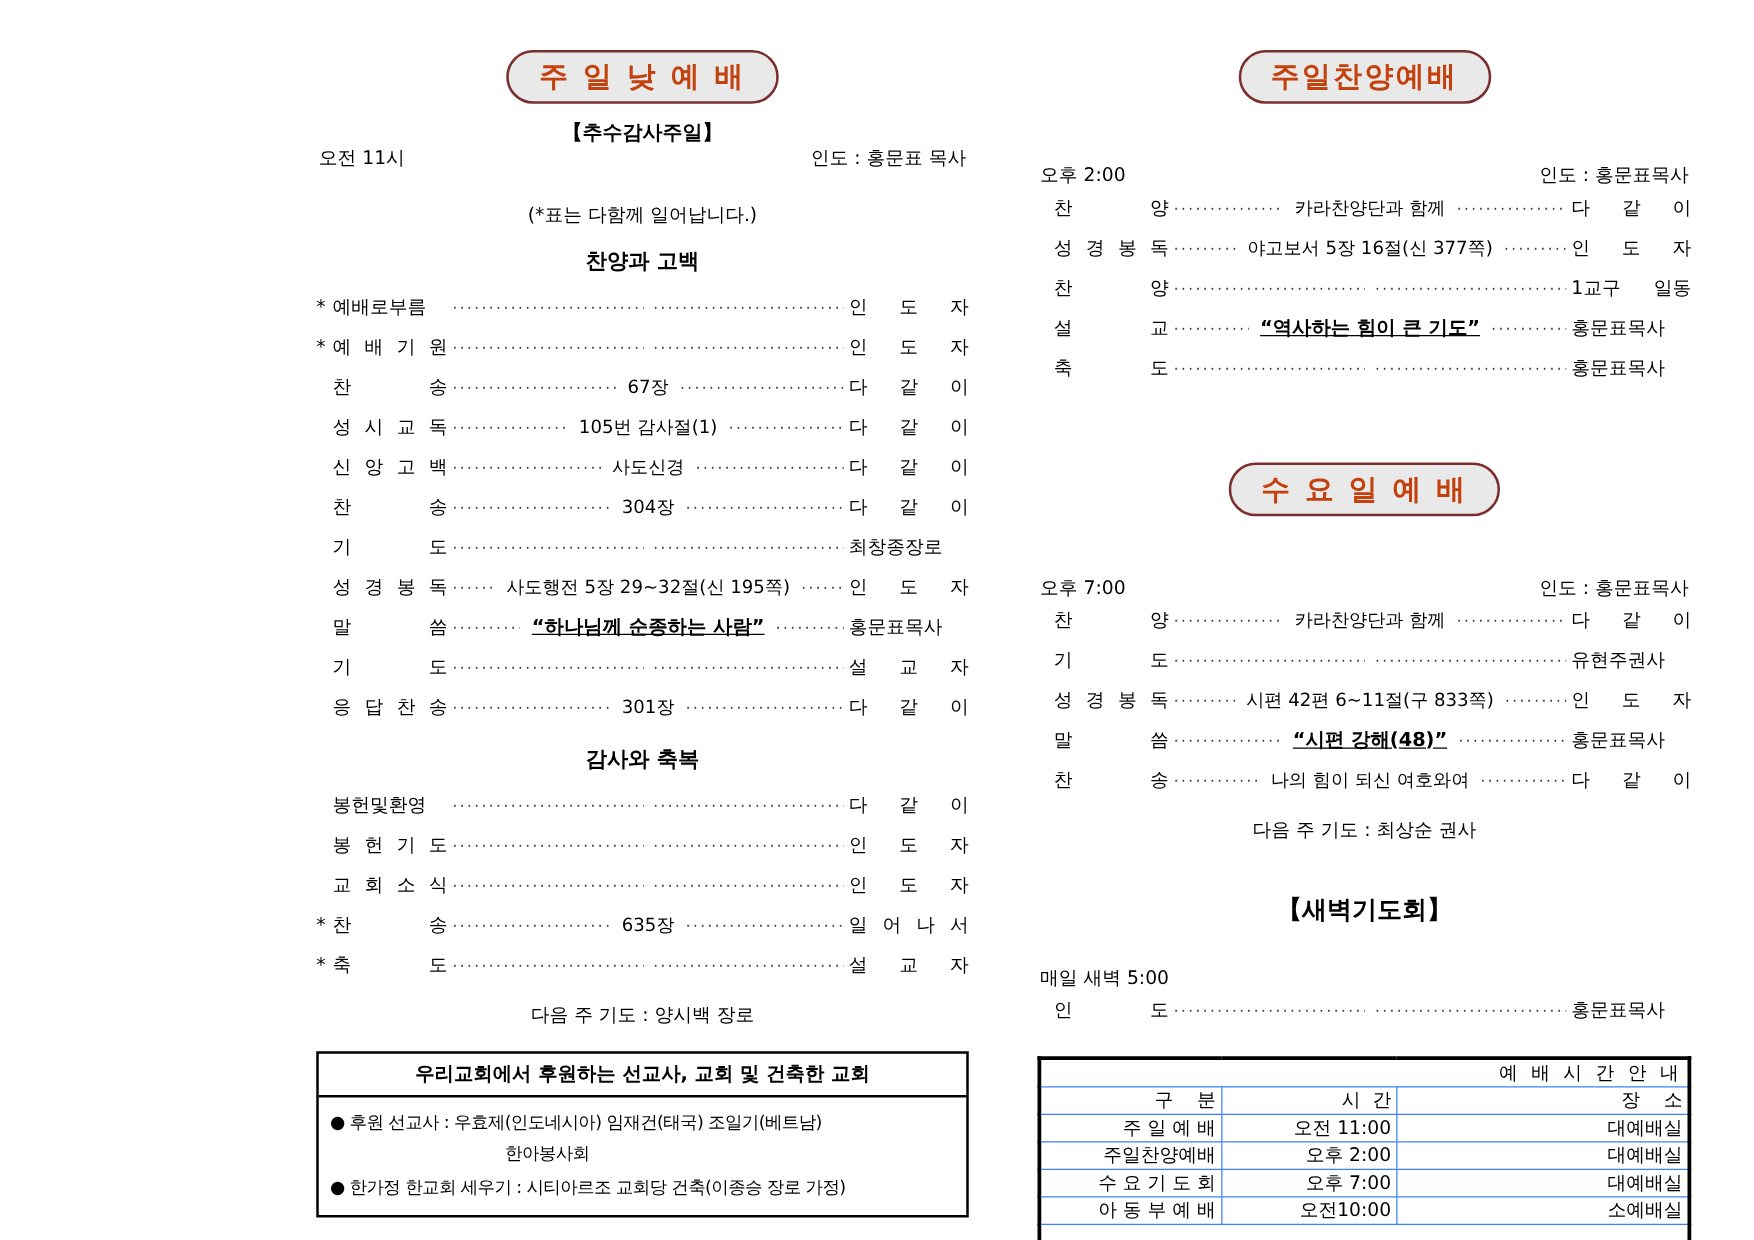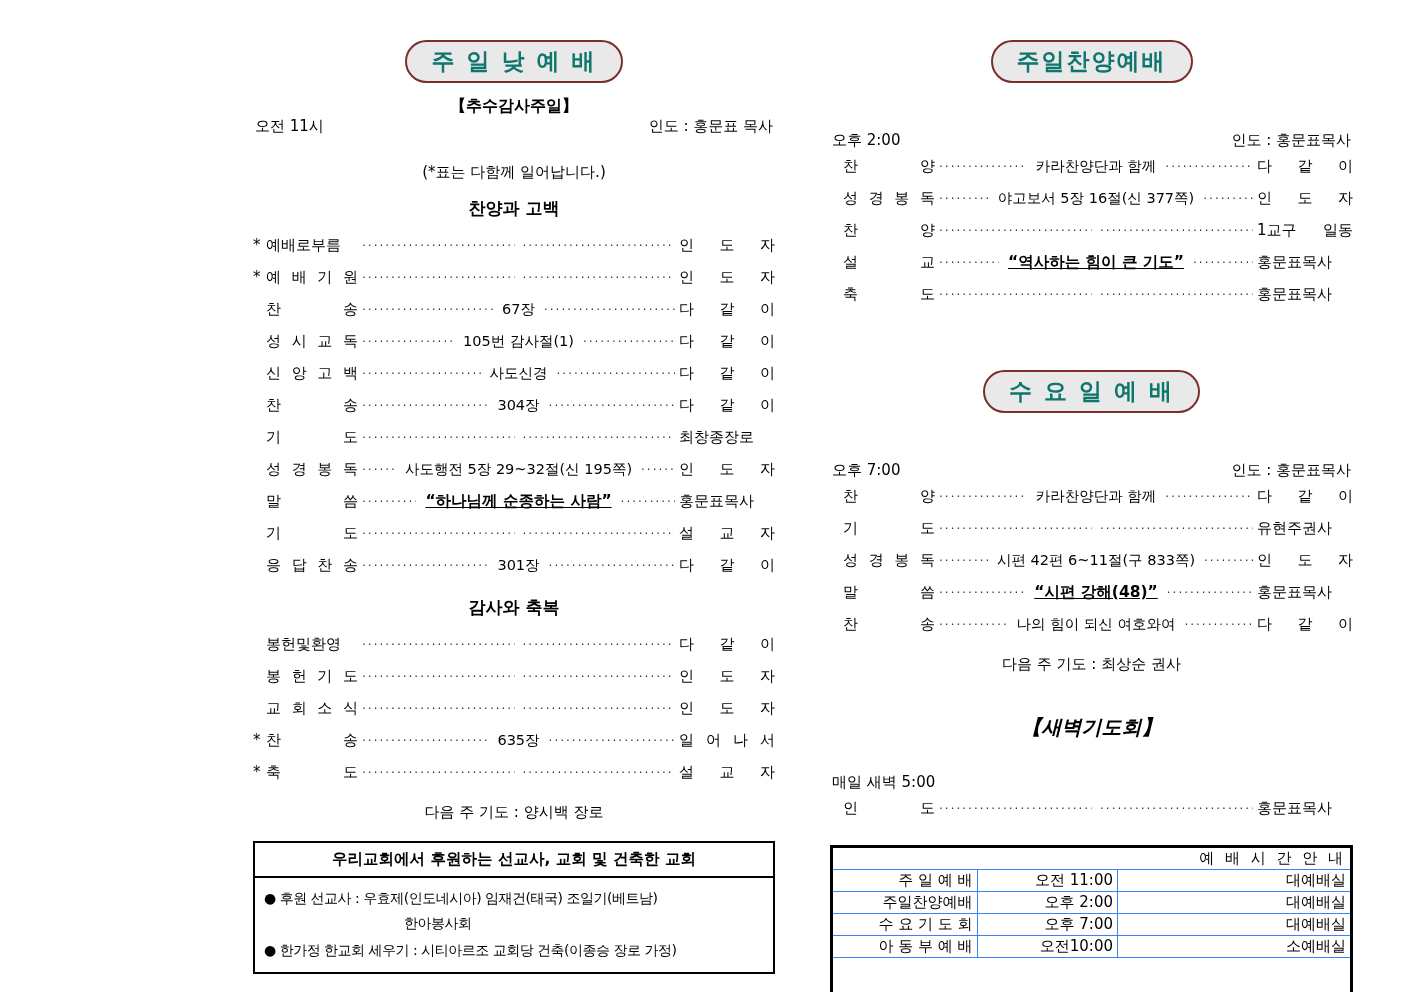--- a/index.html
+++ b/index.html
@@ -9,21 +9,21 @@
     color:#000; font-family:"DejaVu Sans", sans-serif;
   }
   .col { position:absolute; top:30px; }
   .col-left  { left:253px; width:522px; }
   .col-right { left:830px; width:523px; }
 
   .pill {
     display:block; width:fit-content; margin:10px auto 0;
     border:2px solid #7a2e2e; border-radius:22px; background:#e9e9e9;
     padding:4px 24px; font-weight:bold; font-size:23px; letter-spacing:2px;
-    white-space:pre; color:#0f766e;
+    white-space:pre; color:#c2410c;
   }
   .subtitle { text-align:center; font-weight:bold; font-size:16px; margin-top:13px; }
   .meta-row { display:flex; justify-content:space-between; font-size:15px; padding:0 2px; }
   .note { text-align:center; font-size:15px; margin-top:27px; }
   .sec-header { text-align:center; font-weight:bold; font-size:17px; margin-top:15px; margin-bottom:9px; }
 
   .worship-row { display:flex; align-items:center; height:32px; font-size:15px; }
   .star { width:13px; flex:none; }
   .c-label { width:92px; flex:none; white-space:nowrap; text-align:justify; text-align-last:justify; }
   .dots { flex:1 1 0; min-width:5px; overflow:hidden; white-space:nowrap; color:#333; margin:0 4px; }
@@ -37,21 +37,21 @@
   .c-value { width:96px; flex:none; white-space:nowrap; text-align:justify; text-align-last:justify; }
   .next-week { text-align:center; font-size:15px; margin-top:15px; }
 
   .sponsor-box { border:2px solid #000; margin-top:19px; }
   .sponsor-title { text-align:center; font-weight:bold; font-size:15.5px; padding:6px 0; border-bottom:2px solid #000; }
   .sponsor-body { padding:7px 9px 9px; font-size:14px; line-height:26px; letter-spacing:-0.5px; }
   .sponsor-line { white-space:nowrap; overflow:hidden; }
   .indent-name { padding-left:140px;font-family:Liberation Serif, serif; }
   .pill-mid { margin-top:60px; }
   .meta-row-2 { margin-top:48px; }
-  .dawn-title { text-align:center; font-weight:bold; font-size:20px; margin-top:40px;font-style:italic; }
+  .dawn-title { text-align:center; font-weight:bold; font-size:20px; margin-top:40px; }
   .dawn-time { font-size:15px; margin-top:32px; padding:0 2px; }
 
   .schedule { width:100%; border-collapse:collapse; margin-top:21px; border:3px solid #000; }
   .schedule th, .schedule td { border:1px solid #3b82f6; text-align:right; font-size:15px; font-weight:normal; padding:1px 4px; white-space:pre; }
   .tbl-title { font-weight:bold; font-size:18px; letter-spacing:3px; padding:3px; }
   .tbl-footer { padding:3px; }
 </style>
 </head>
 <body>
 
@@ -365,20 +365,25 @@
     <colgroup>
         <col style="width:28%">
         <col style="width:27%">
         <col style="width:45%">
       </colgroup>
     <tbody>
       <tr>
         <td colspan="3" class="tbl-title">예 배 시 간 안 내</td>
       </tr>
       <tr>
+        <th>구    분</th>
+        <th>시  간</th>
+        <th>장    소</th>
+      </tr>
+      <tr>
         <td>주 일 예 배</td>
         <td>오전 11:00</td>
         <td>대예배실</td>
       </tr>
       <tr>
         <td>주일찬양예배</td>
         <td>오후 2:00</td>
         <td>대예배실</td>
       </tr>
       <tr>

